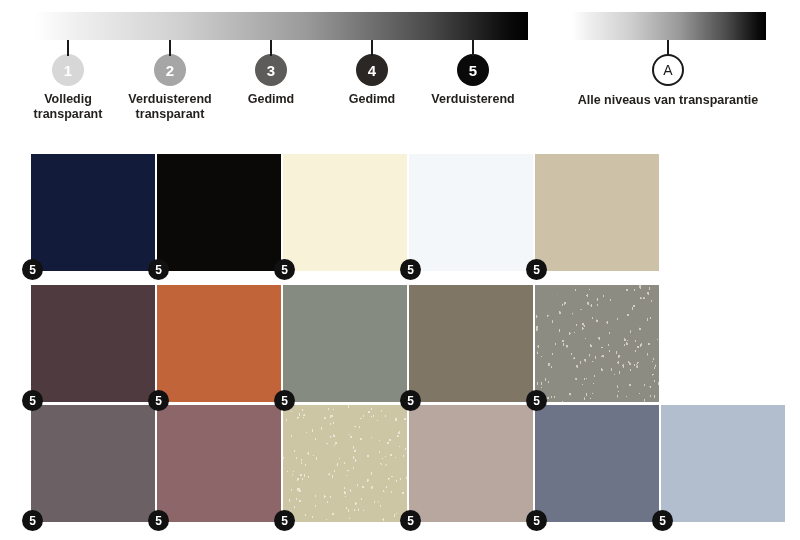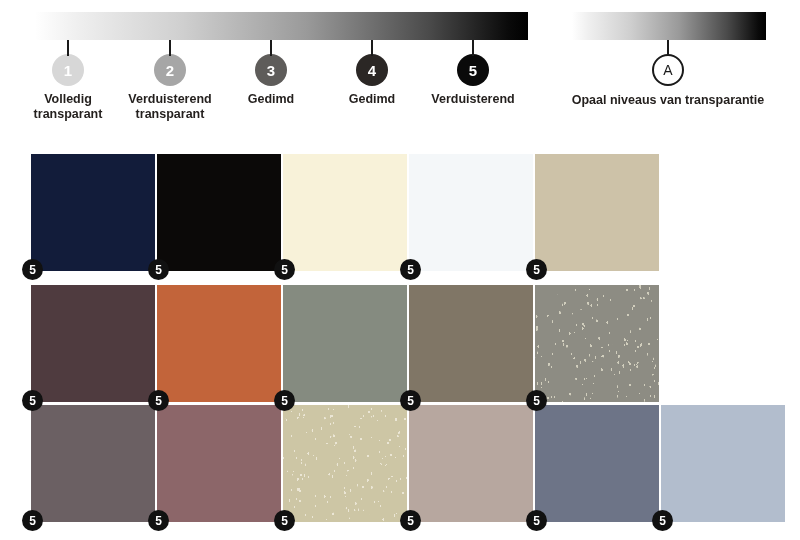--- a/index.html
+++ b/index.html
@@ -194,21 +194,21 @@
         </div>
         <div class="lv-label">Verduisterend</div>
       </div>
     </div>
 
   <div id="all-levels">
     <div id="all-tick-holder"></div>
     <div id="all-circle">
       <span>A</span>
     </div>
-    <div id="all-label">Opaal niveaus van transparantie</div>
+    <div id="all-label">Alle niveaus van transparantie</div>
   </div>
 
 <div class="tick" style="left: 67px;"></div>
     <div class="tick" style="left: 169px;"></div>
     <div class="tick" style="left: 270px;"></div>
     <div class="tick" style="left: 371px;"></div>
     <div class="tick" style="left: 472px;"></div>
     <div class="tick" style="left: 667px;"></div>
   </div>
 

